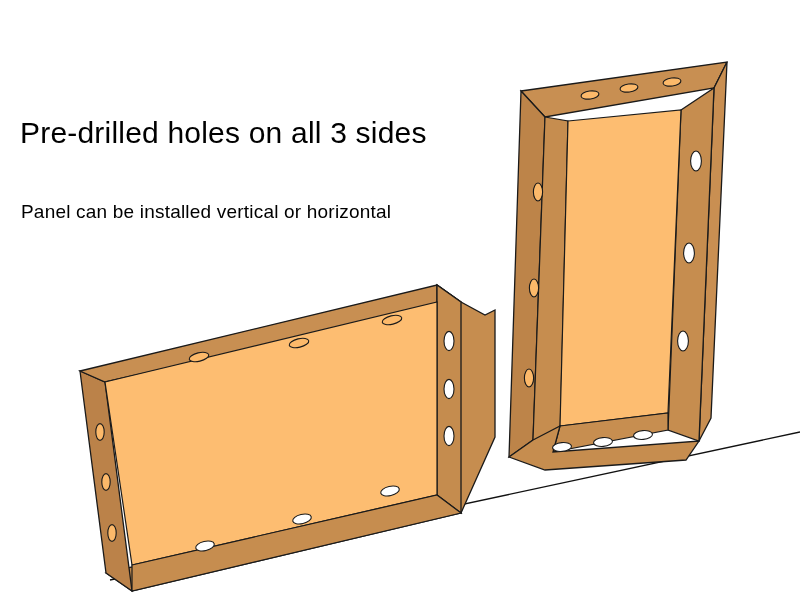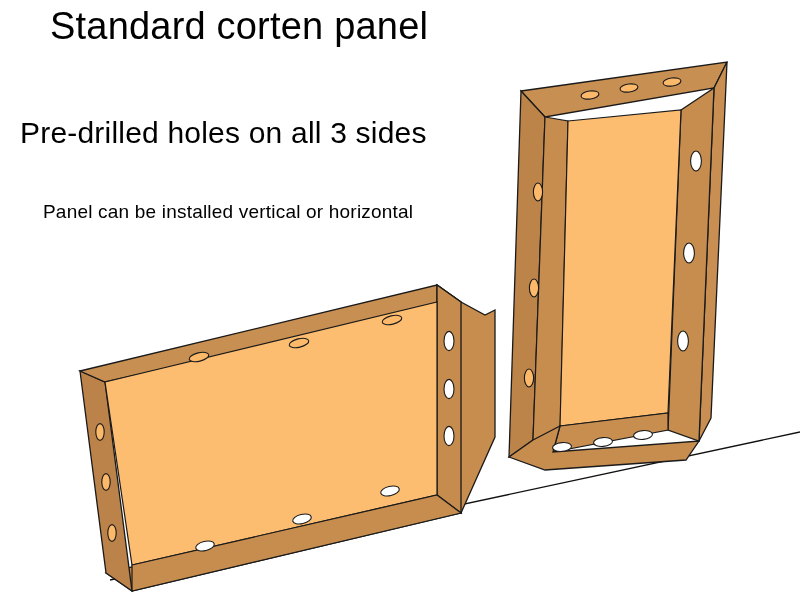--- a/index.html
+++ b/index.html
@@ -33,36 +33,34 @@
     left: 20px;
     top: 115px;
     font-size: 30px;
     line-height: 36px;
   }
   #note-text {
     left: 21px;
     top: 200px;
     font-size: 19px;
     line-height: 24px;
-    margin-left: 22px;
   }
   #art {
     position: absolute;
     left: 0;
     top: 0;
     width: 800px;
     height: 600px;
   }
 </style>
 </head>
 <body>
 
 <div id="slide">
 
-  <div class="txt" id="title-text">Standard corten panel</div>
 
   <div class="txt" id="subtitle-text">Pre-drilled holes on all 3 sides</div>
 
   <div class="txt" id="note-text">Panel can be installed vertical or horizontal</div>
 
   <svg id="art" viewBox="0 0 800 600">
 
     <g>
       <path d="M 110 580 L 800 432" fill="none" stroke="#111111" stroke-width="1.4"></path>
     </g>

